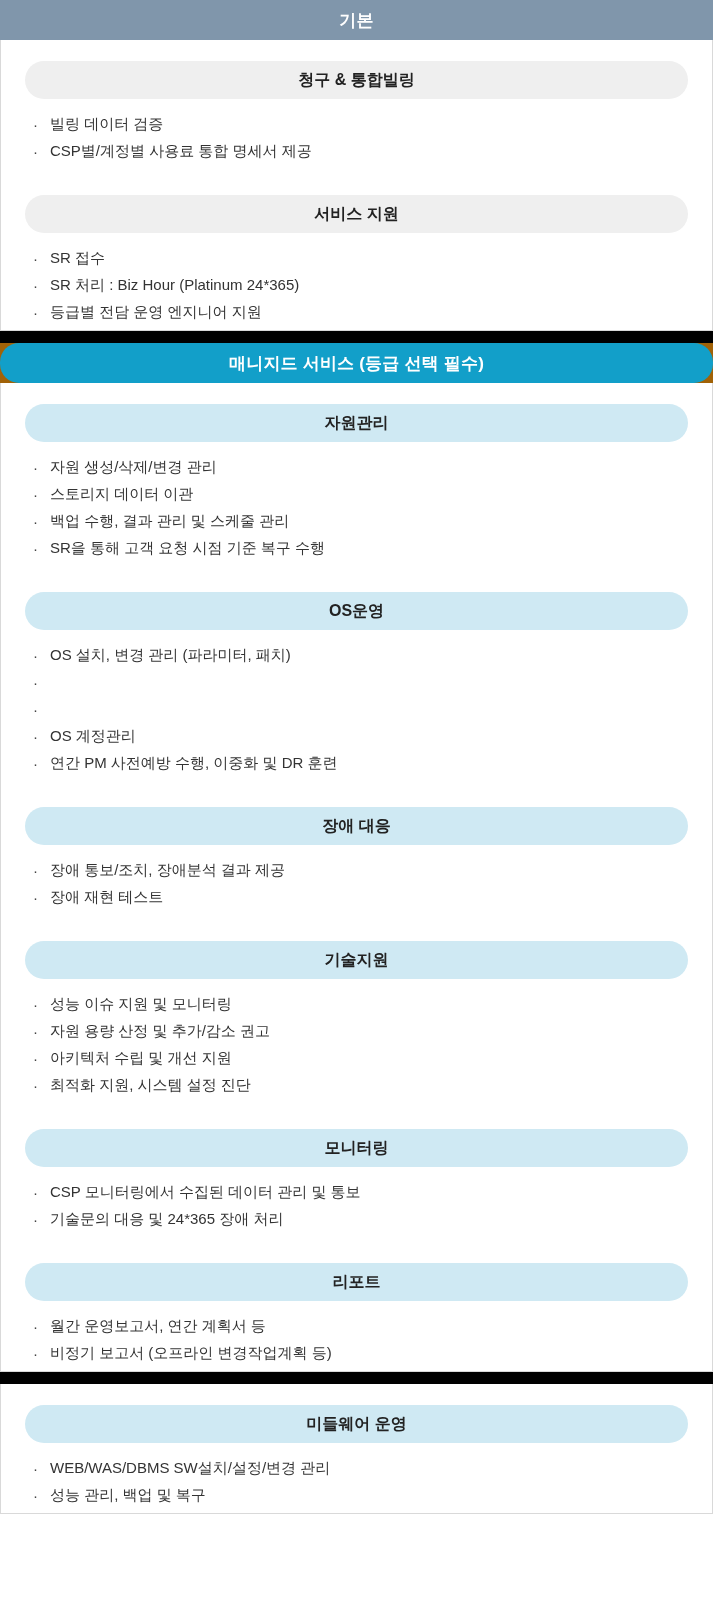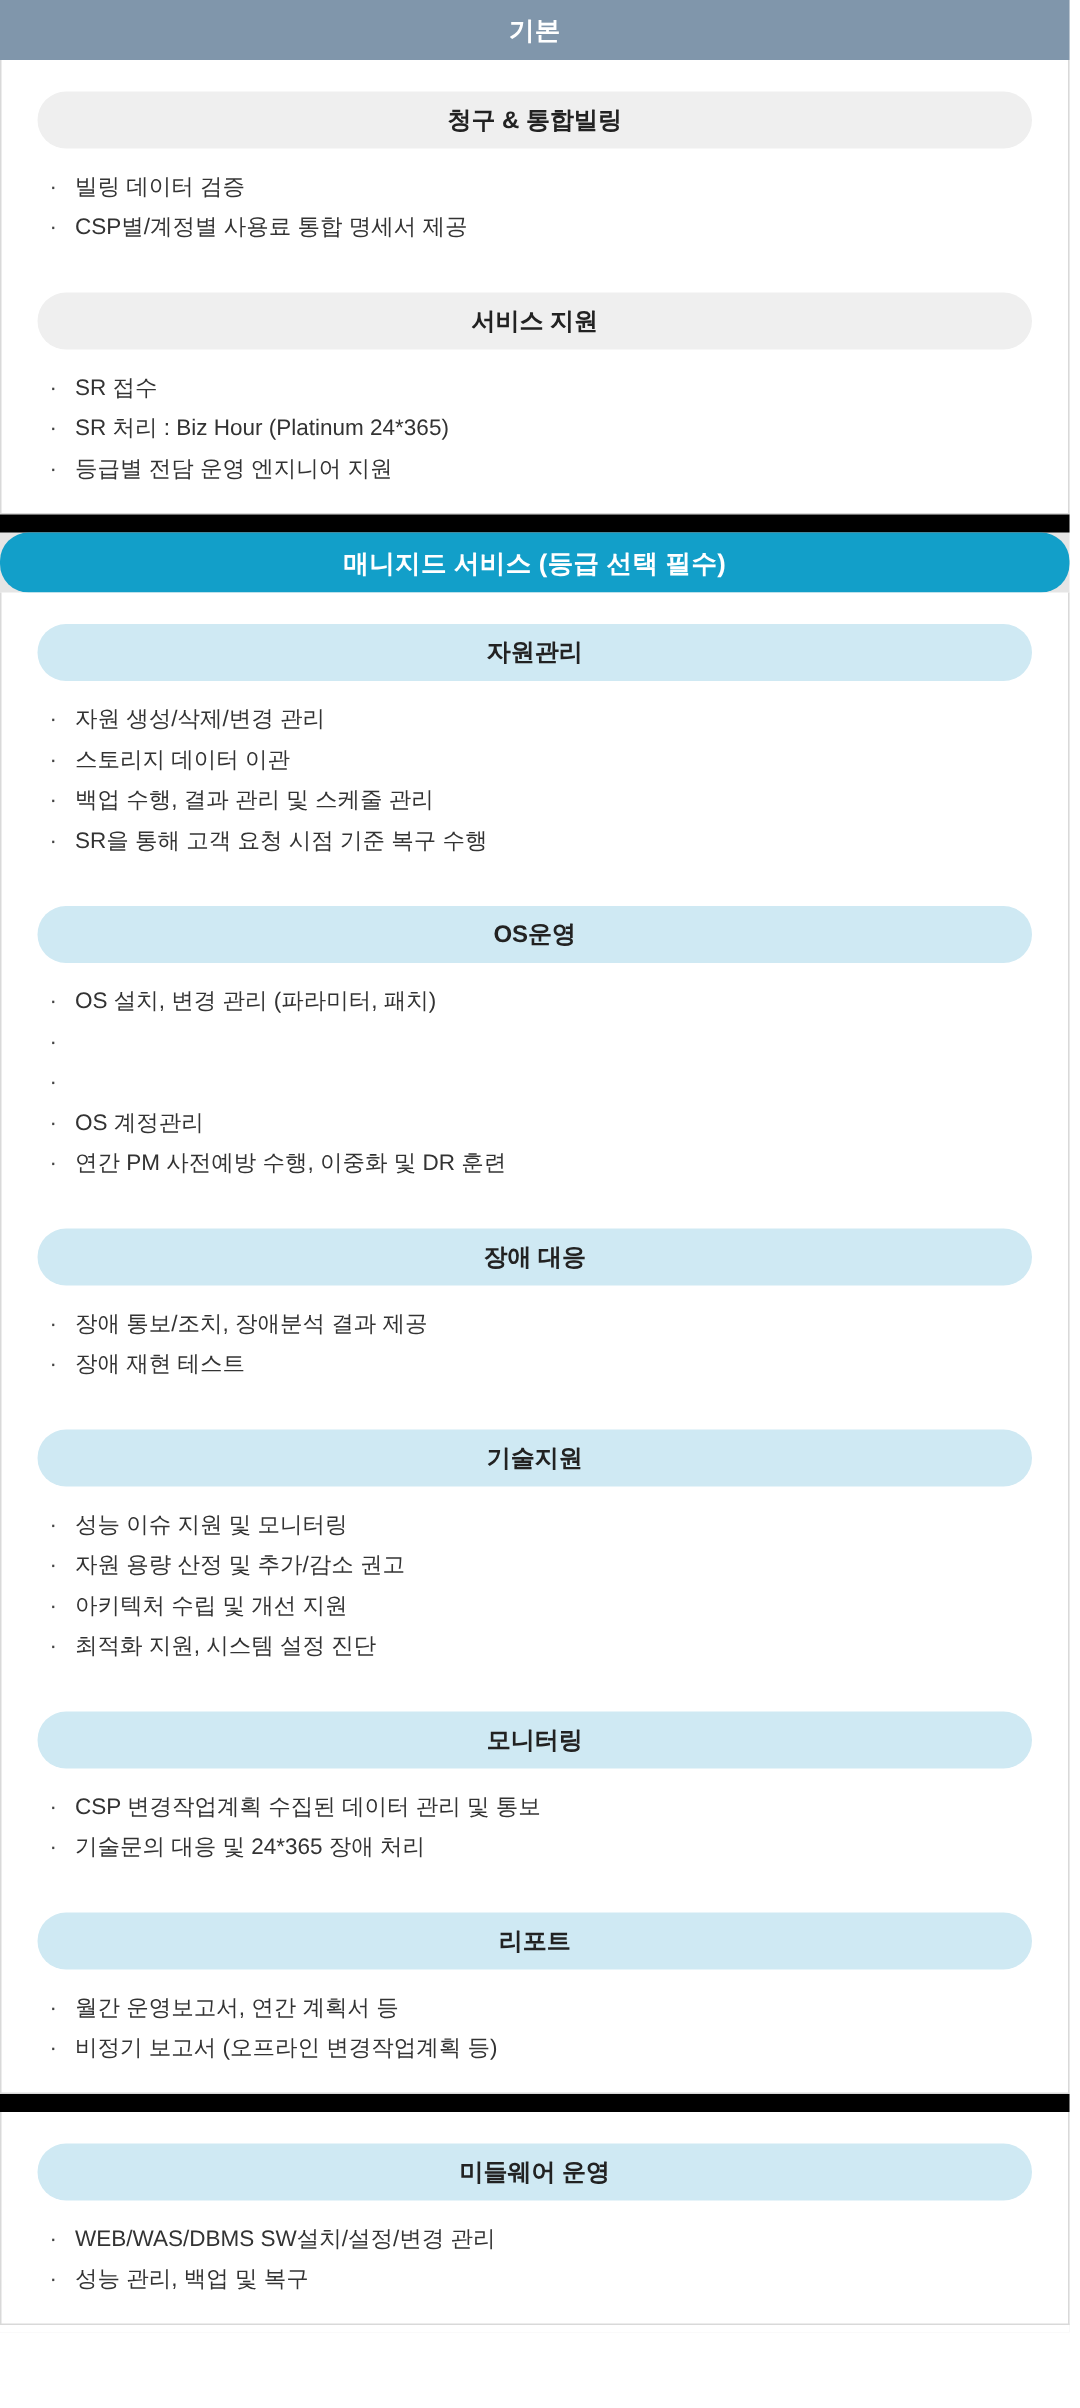--- a/index.html
+++ b/index.html
@@ -4,40 +4,40 @@
 <style>
   html, body {
     margin: 0;
     padding: 0;
     background: #ffffff;
     font-family: "Liberation Sans", "DejaVu Sans", sans-serif;
     color: #333333;
   }
   .page {
     width: 713px;
-    background: #e5e5e5;
+    background: #a16207;
   }
   .sec-header {
     height: 40px;
     display: flex;
     align-items: center;
     justify-content: center;
     color: #ffffff;
     font-weight: bold;
     font-size: 17px;
     letter-spacing: 0.2px;
   }
   .hdr-gray { background: #8096AB; }
   .hdr-blue { background: #129FC9; border-radius: 19px; }
   .sec-body {
     background: #ffffff;
     border: 1px solid #D9D9D9;
     border-top: none;
     box-sizing: border-box;
-    padding: 21px 0 16px;
+    padding: 21px 0 4px;
   }
   .divider {
     height: 12px;
     background: #000000;
   }
   .pill {
     height: 38px;
     margin: 30px 24px 0;
     border-radius: 19px;
     display: flex;
@@ -188,21 +188,21 @@
         <li class="item">
           <span class="dot">·</span>
           <span>최적화 지원, 시스템 설정 진단</span>
         </li>
       </ul>
 
       <div class="pill pill-blue">모니터링</div>
       <ul class="items">
         <li class="item">
           <span class="dot">·</span>
-          <span>CSP 변경작업계획 수집된 데이터 관리 및 통보</span>
+          <span>CSP 모니터링에서 수집된 데이터 관리 및 통보</span>
         </li>
         <li class="item">
           <span class="dot">·</span>
           <span>기술문의 대응 및 24*365 장애 처리</span>
         </li>
       </ul>
 
       <div class="pill pill-blue">리포트</div>
       <ul class="items">
         <li class="item">

